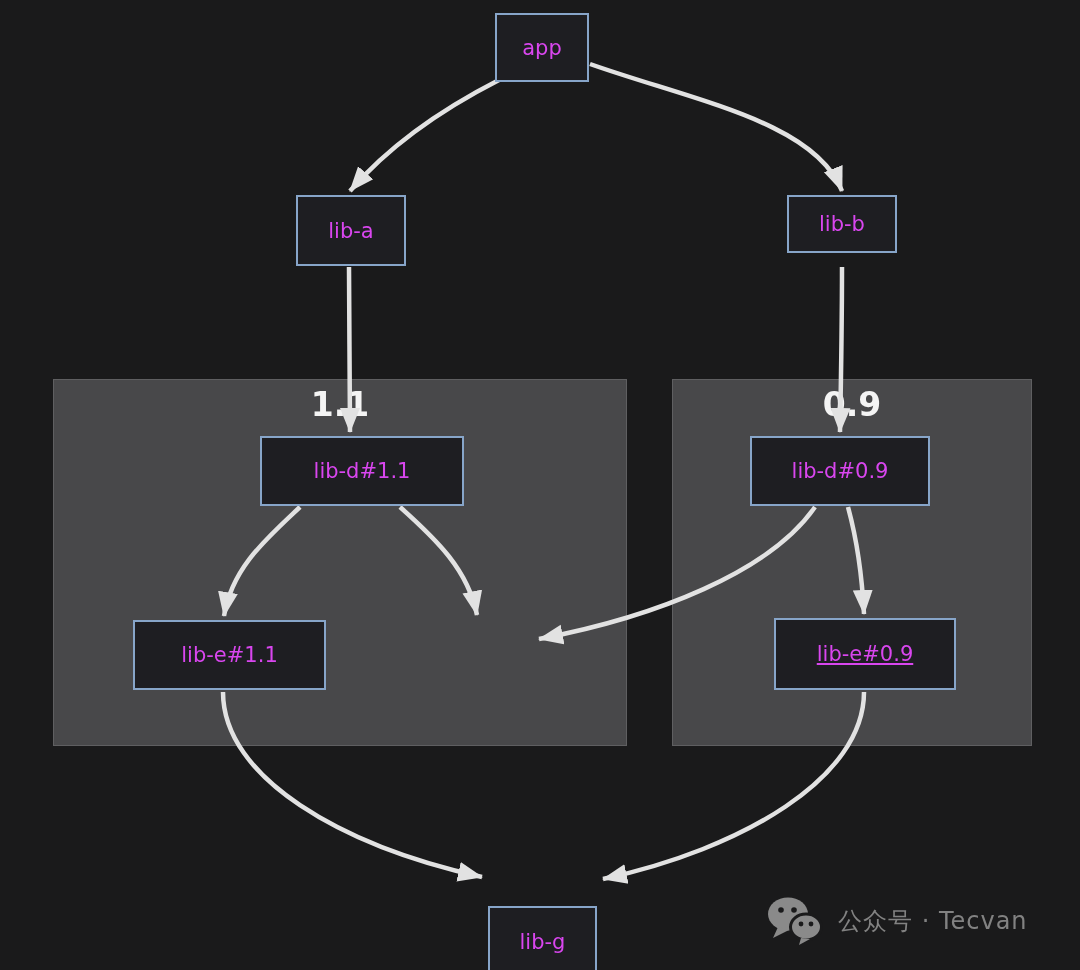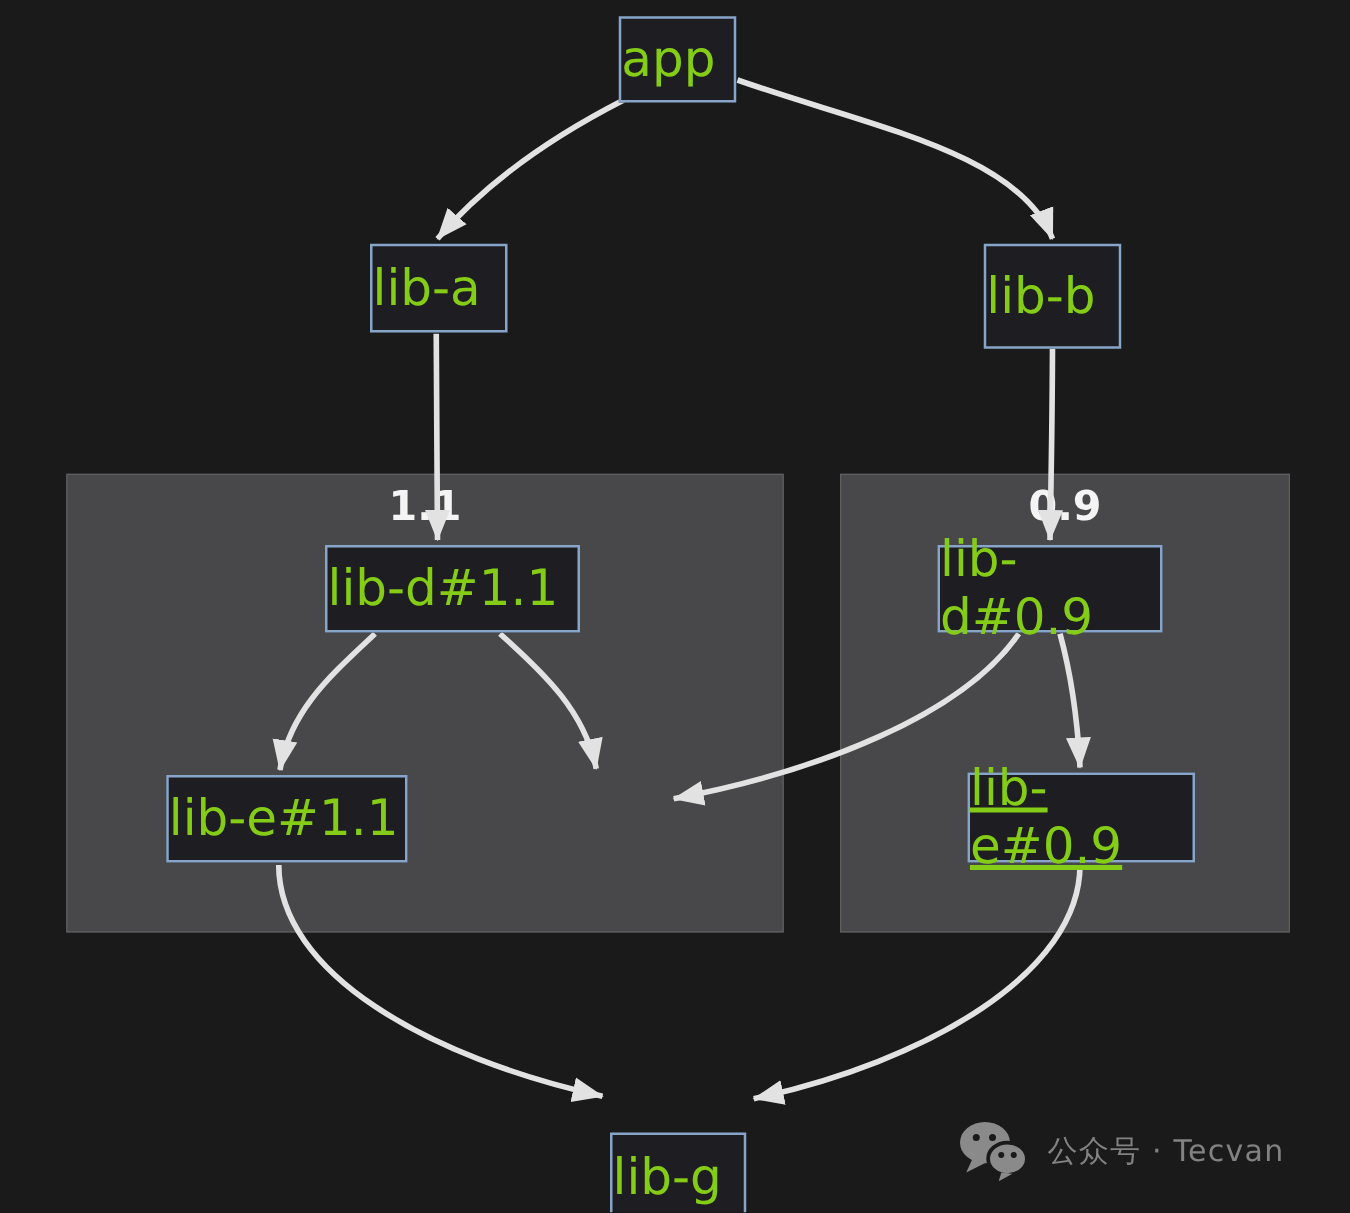--- a/index.html
+++ b/index.html
@@ -11,22 +11,22 @@
     position:absolute;background:#48484a;border:1px solid #5f5f61;z-index:1;
     box-sizing:border-box;
   }
   .cluster-label{
     position:absolute;top:5px;left:0;width:100%;text-align:center;
     color:#f4f4f4;font-size:33px;font-weight:700;z-index:2;
   }
   .edges{position:absolute;left:0;top:0;z-index:3;pointer-events:none;}
   .node{
     position:absolute;background:#1e1e22;border:2px solid #87a5c9;
-    color:#84cc16;display:flex;align-items:center;justify-content:flex-start;
-    font-size:40px;z-index:4;box-sizing:border-box;
+    color:#d946ef;display:flex;align-items:center;justify-content:center;
+    font-size:21px;z-index:4;box-sizing:border-box;
   }
   .watermark{
     position:absolute;left:766px;top:896px;display:flex;align-items:center;
     gap:14px;z-index:5;color:#828282;font-size:24px;letter-spacing:1px;
   }
 </style>
 </head>
 <body>
 
 <div class="stage">
@@ -57,21 +57,21 @@
       <path d="M 864,692 C 864,778 742,849 603,879" marker-end="url(#arrow)"></path>
     </g>
   </svg>
 
   <div class="node" style="left:495px;top:13px;width:94px;height:69px;">
     <span>app</span>
   </div>
   <div class="node" style="left:296px;top:195px;width:110px;height:71px;">
     <span>lib-a</span>
   </div>
-  <div class="node" style="left:787px;top:195px;width:110px;height:84px;">
+  <div class="node" style="left:787px;top:195px;width:110px;height:58px;">
     <span>lib-b</span>
   </div>
   <div class="node" style="left:260px;top:436px;width:204px;height:70px;">
     <span>lib-d#1.1</span>
   </div>
   <div class="node" style="left:750px;top:436px;width:180px;height:70px;">
     <span>lib-d#0.9</span>
   </div>
   <div class="node" style="left:133px;top:620px;width:193px;height:70px;">
     <span>lib-e#1.1</span>

